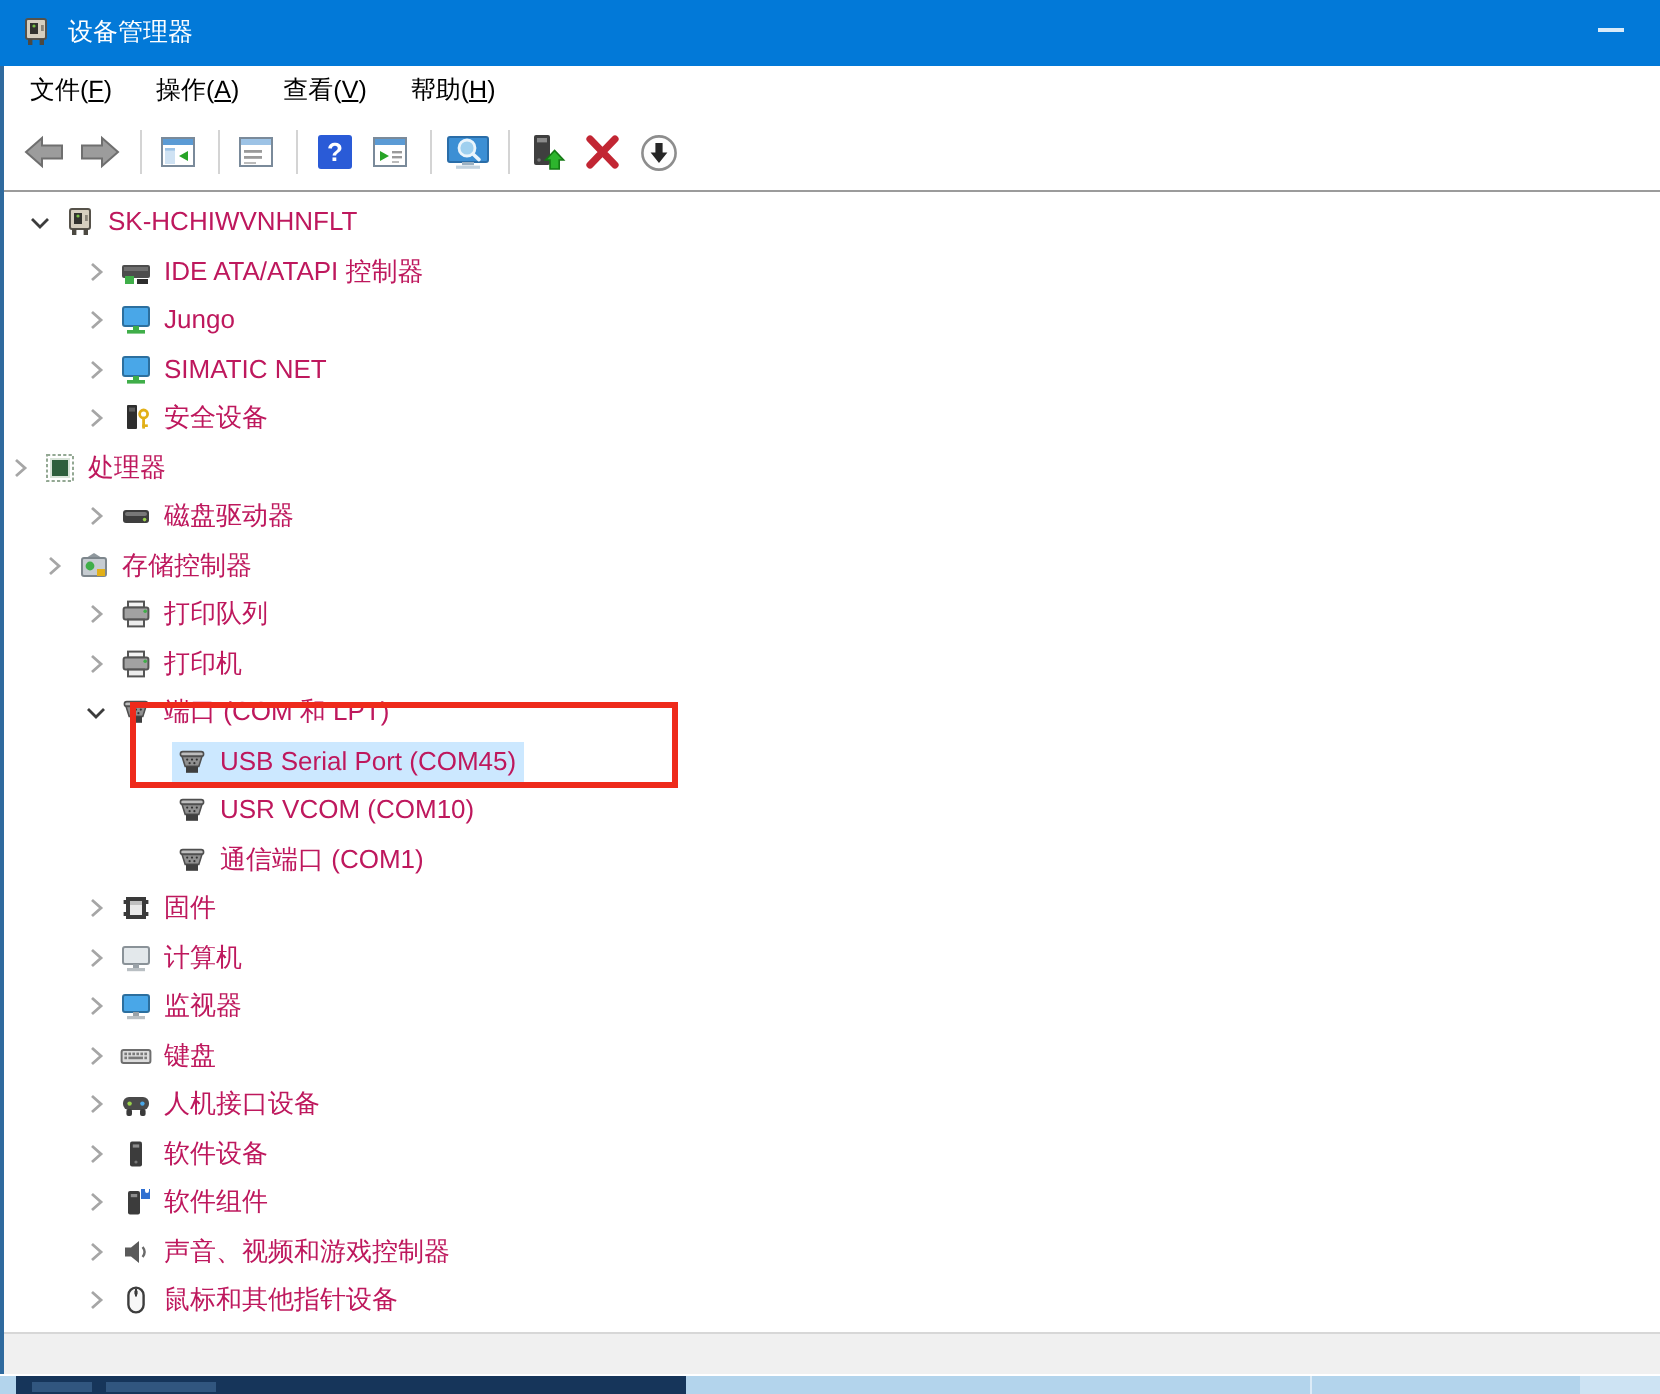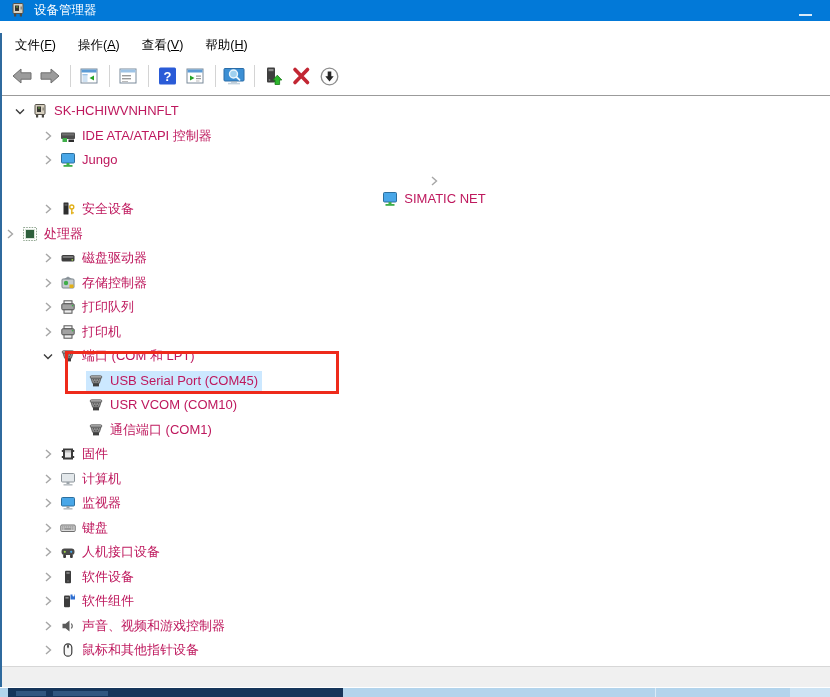--- a/index.html
+++ b/index.html
@@ -4,21 +4,21 @@
 <style>
   html,body{margin:0;padding:0;background:#fff;}
   *{box-sizing:border-box;}
   #screen{
     position:relative;width:830px;height:697px;overflow:hidden;
     font-family:"Liberation Sans","DejaVu Sans",sans-serif;
     background:#fff;
   }
   
   .titlebar{
-    position:absolute;left:0;top:0;width:830px;height:21px;
+    position:absolute;left:0;top:0;width:830px;height:33px;
     display:flex;align-items:center;padding-left:10px;
   }
   .titlebar .app-icon{width:17px;height:17px;display:inline-flex;margin-right:7px;}
   .titlebar .title{color:#fff;font-size:12.5px;}
   .min-btn{
     position:absolute;right:5px;top:0;width:40px;height:30px;
     display:flex;align-items:center;justify-content:center;cursor:default;
   }
   .min-btn .dash{width:13px;height:2px;background:rgba(255,255,255,.85);}
   
@@ -249,21 +249,21 @@
           <span class="t-icon">
             <svg width="16" height="16" viewBox="0 0 16 16">
               <rect x="1.5" y="1.5" width="13" height="9.5" rx="1" fill="#49a7e8" stroke="#2c6f9e"></rect>
               <rect x="6.5" y="11" width="3" height="2" fill="#3fae49"></rect>
               <rect x="3.5" y="13" width="9" height="1.8" fill="#3fae49"></rect>
             </svg>
           </span>
           <span class="t-label">Jungo</span>
         </span>
       </div>
-      <div class="tree-row" style="padding-left: 38px; flex-direction: column;">
+      <div class="tree-row" style="padding-left: 38px;">
         <span class="chev">
           <svg width="16" height="16" viewBox="0 0 16 16">
             <polyline points="6,4 10.5,8 6,12" fill="none" stroke="#a6a6a6" stroke-width="1.4"></polyline>
           </svg>
         </span>
         <span class="sel-wrap">
           <span class="t-icon">
             <svg width="16" height="16" viewBox="0 0 16 16">
               <rect x="1.5" y="1.5" width="13" height="9.5" rx="1" fill="#49a7e8" stroke="#2c6f9e"></rect>
               <rect x="6.5" y="11" width="3" height="2" fill="#3fae49"></rect>
@@ -318,21 +318,21 @@
           <span class="t-icon">
             <svg width="16" height="16" viewBox="0 0 16 16">
               <rect x="1.5" y="5" width="13" height="6.5" rx="1.5" fill="#3e3e3e"></rect>
               <rect x="2.5" y="6" width="11" height="2" rx="1" fill="#787878"></rect>
               <circle cx="12.3" cy="9.8" r="0.9" fill="#9ad14b"></circle>
             </svg>
           </span>
           <span class="t-label">磁盘驱动器</span>
         </span>
       </div>
-      <div class="tree-row" style="padding-left: 38px;">
+      <div class="tree-row" style="padding-left: 17px;">
         <span class="chev">
           <svg width="16" height="16" viewBox="0 0 16 16">
             <polyline points="6,4 10.5,8 6,12" fill="none" stroke="#a6a6a6" stroke-width="1.4"></polyline>
           </svg>
         </span>
         <span class="sel-wrap">
           <span class="t-icon">
             <svg width="16" height="16" viewBox="0 0 16 16">
               <path d="M4 4 L8 1.5 L12 4 Z" fill="#8f989e"></path>
               <rect x="2" y="4" width="12" height="9" rx="1" fill="#c6ccd1" stroke="#7d868c"></rect>

